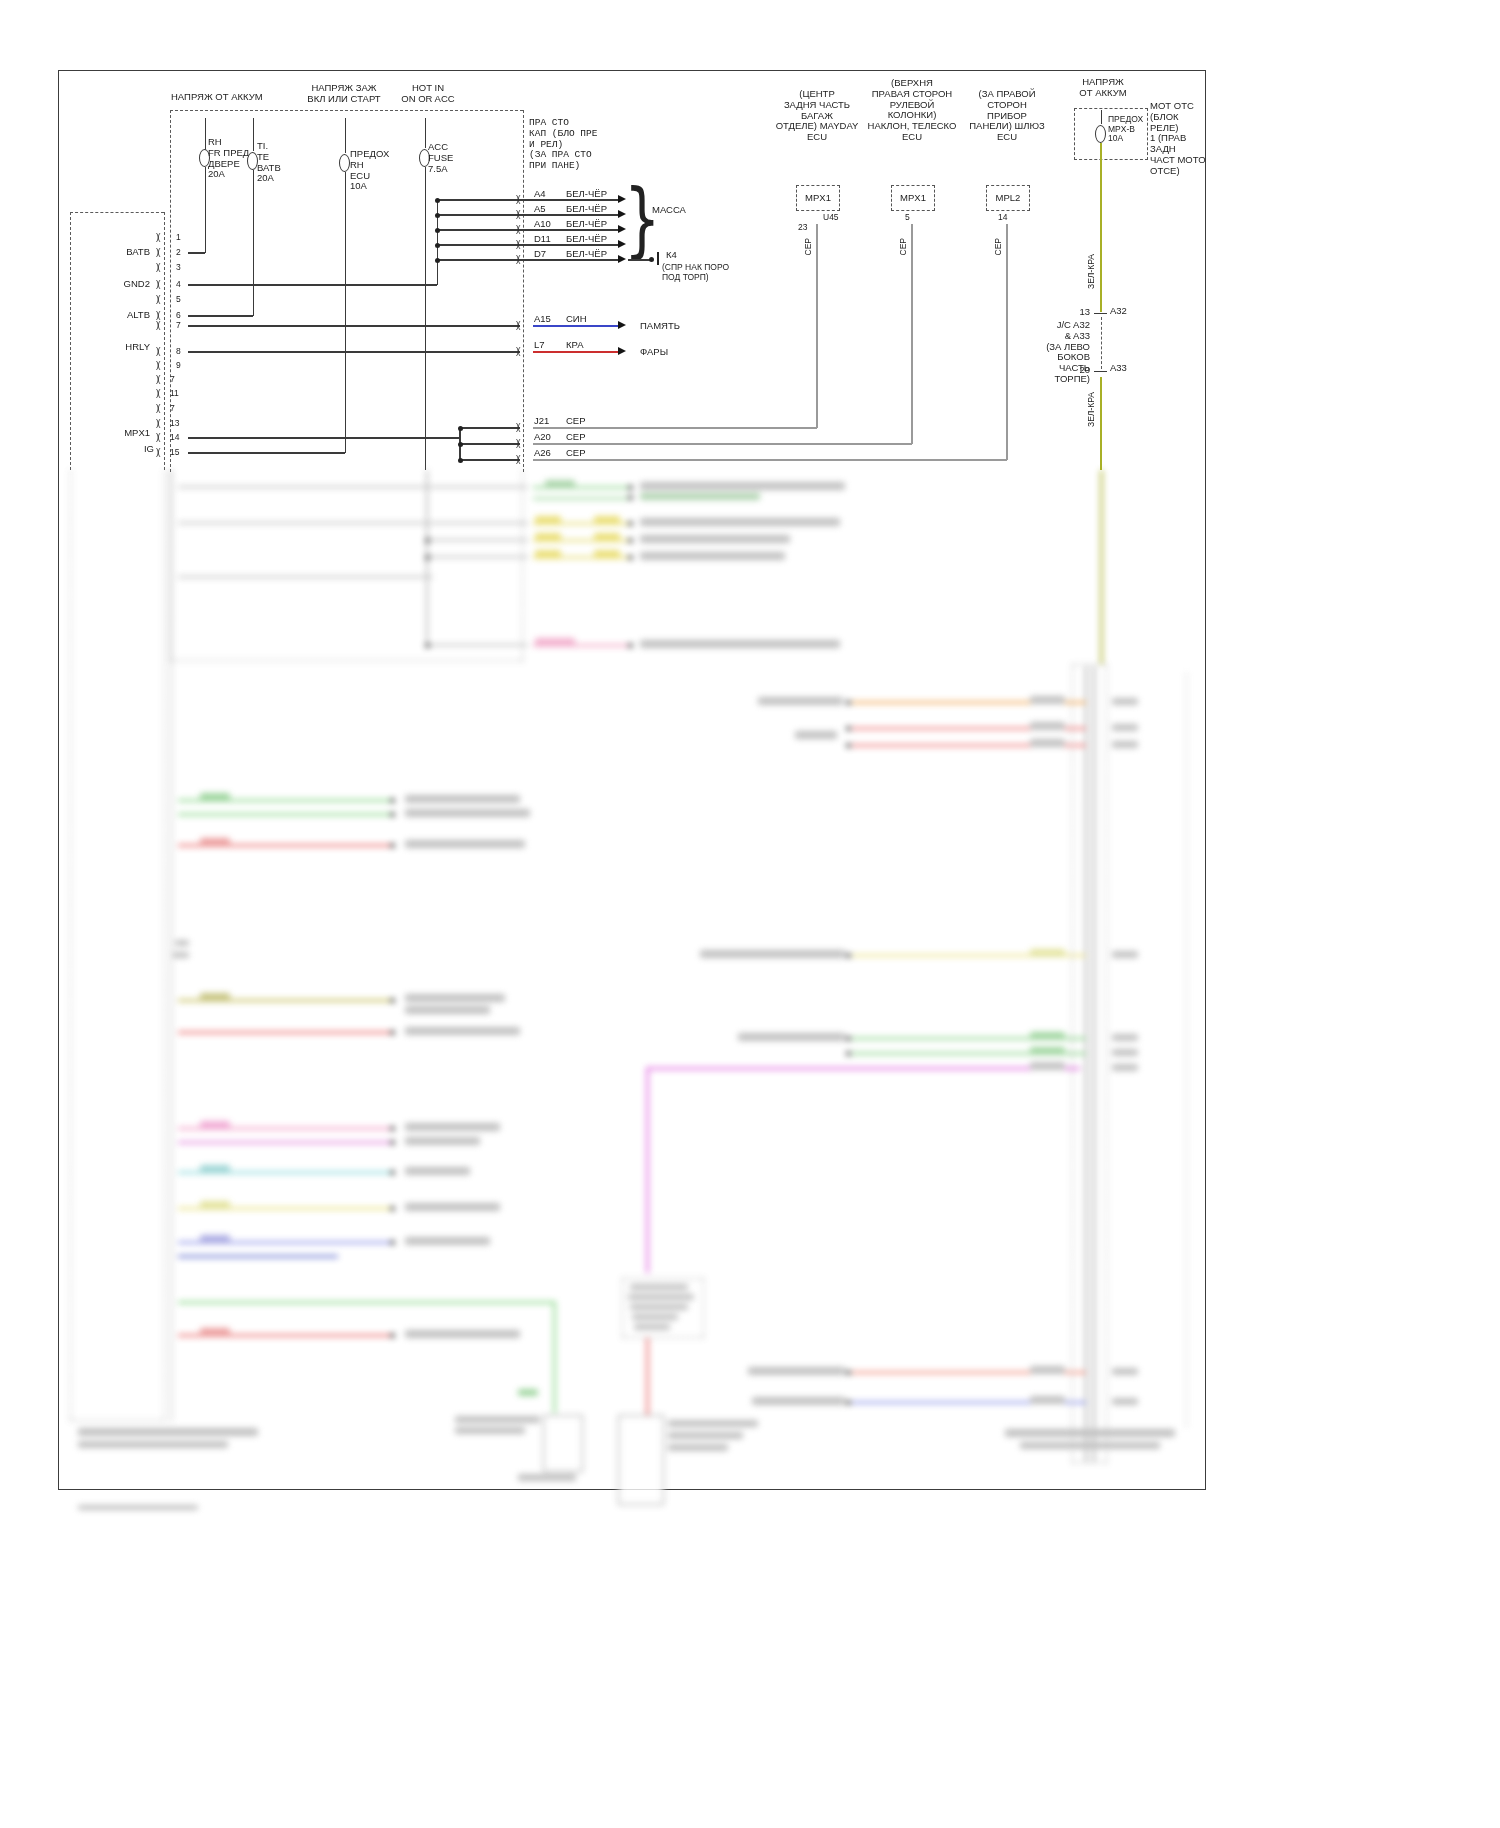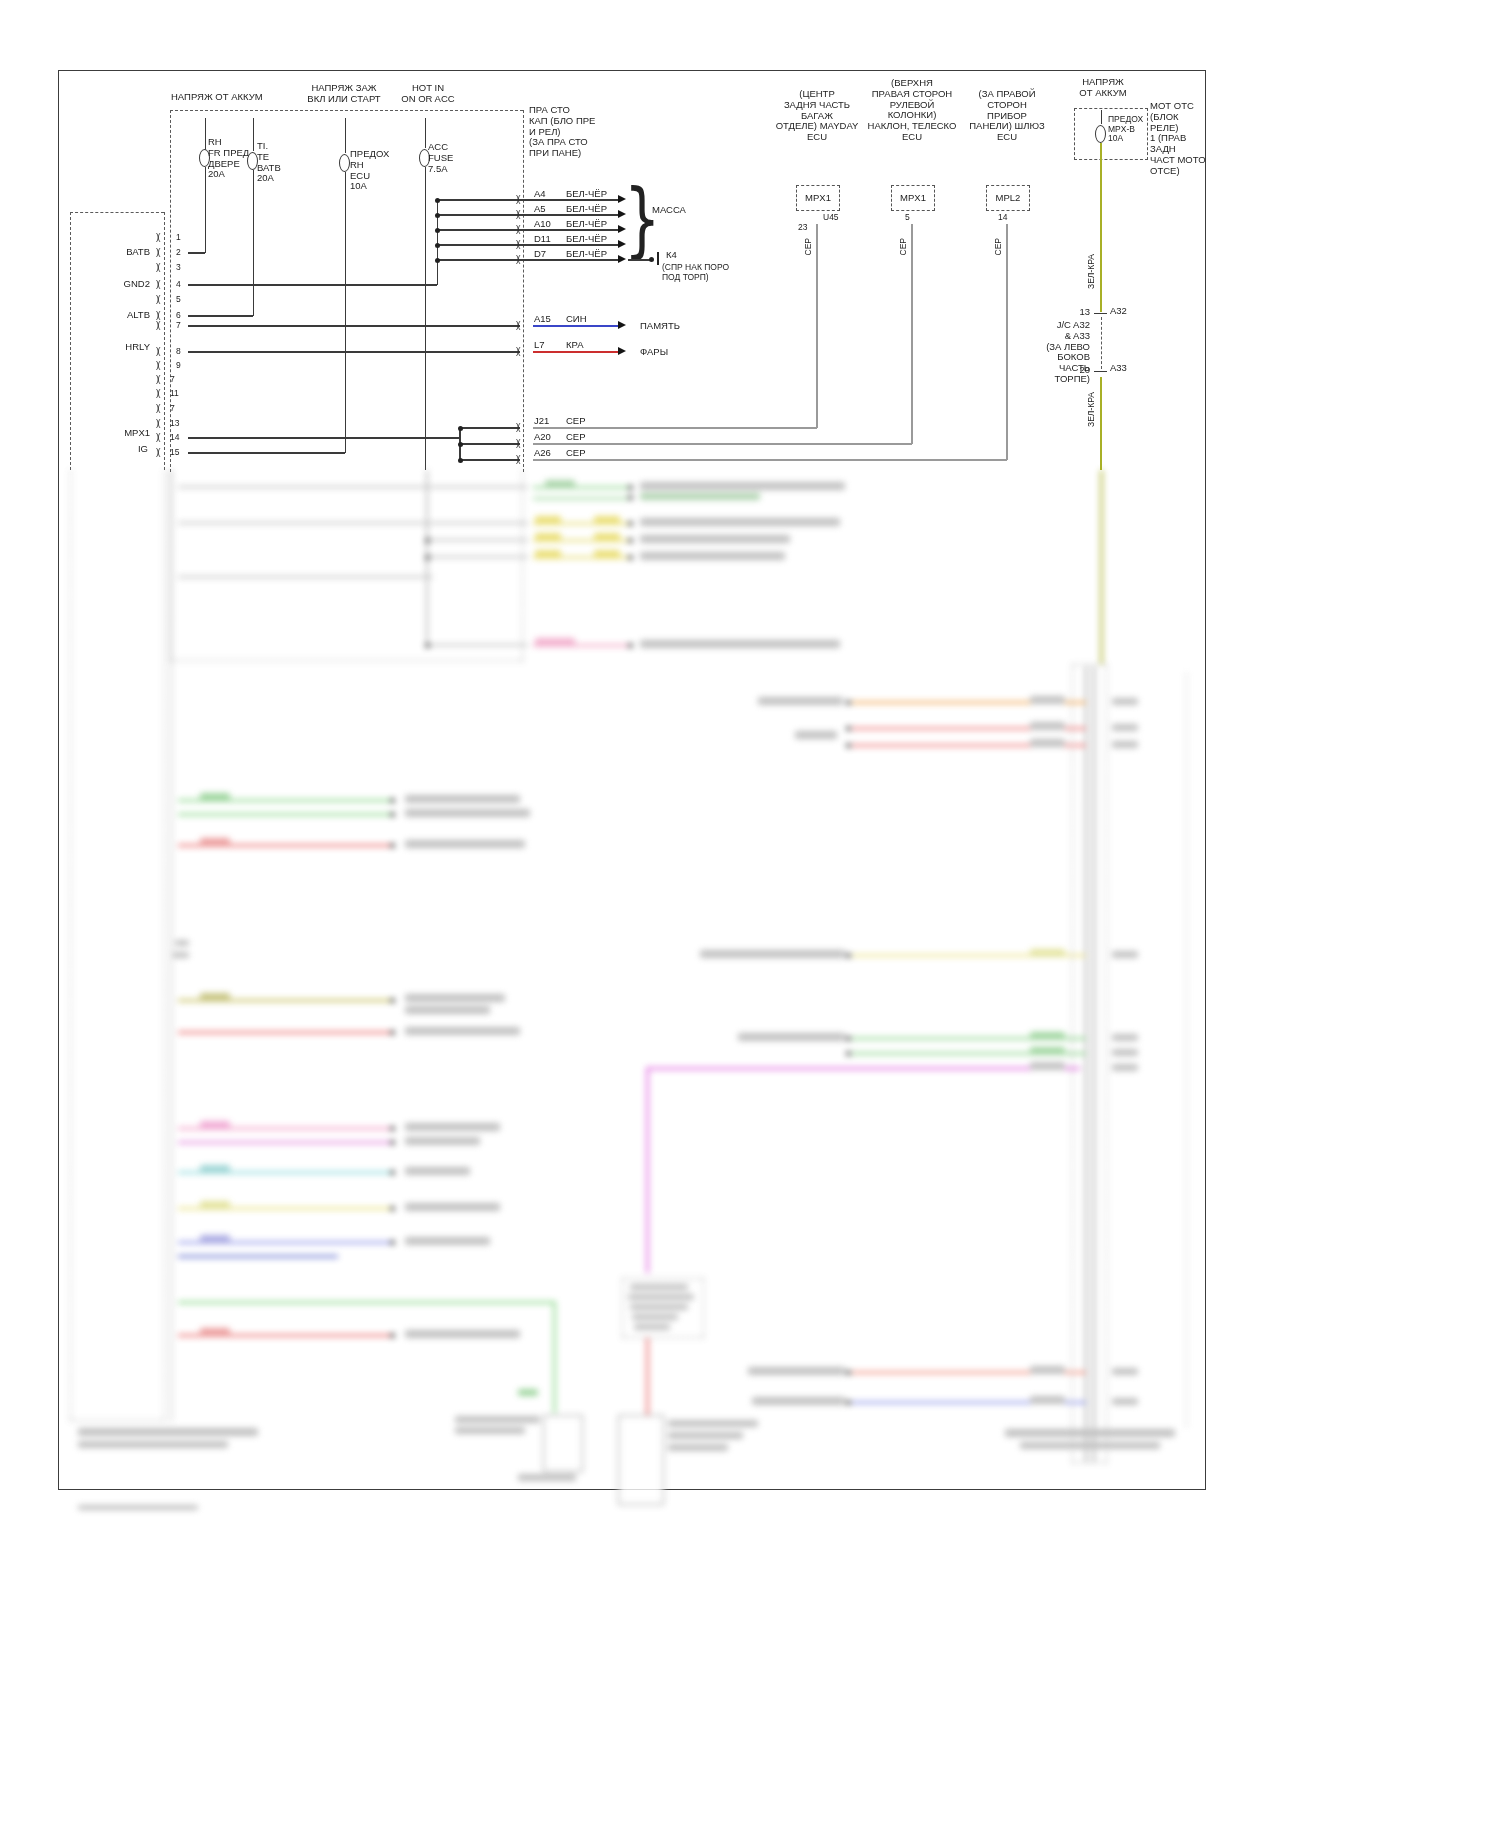--- a/index.html
+++ b/index.html
@@ -39,21 +39,21 @@
   <div class="abs txt ctr" style="left:302px;top:83px;width:84px;">НАПРЯЖ ЗАЖ
 ВКЛ ИЛИ СТАРТ</div>
   <div class="abs txt ctr" style="left:400px;top:83px;width:56px;">HOT IN
 ON OR ACC</div>
   <div class="abs txt ctr" style="left:1073px;top:77px;width:60px;">НАПРЯЖ
 ОТ АККУМ</div>
 
   <div class="dashh" style="left:170px;top:110px;width:353px;"></div>
   <div class="dashv" style="left:170px;top:110px;height:362px;"></div>
   <div class="dashv" style="left:523px;top:110px;height:362px;"></div>
-  <div class="abs txt" style="left:529px;top:105px;">ПРА СТО
+  <div class="abs txt" style="left:529px;top:118px;font-family:Liberation Mono, monospace;">ПРА СТО
 КАП (БЛО ПРЕ
 И РЕЛ)
 (ЗА ПРА СТО
 ПРИ ПАНЕ)</div>
 
   <div class="dashh" style="left:70px;top:212px;width:94px;"></div>
   <div class="dashv" style="left:70px;top:212px;height:258px;"></div>
   <div class="dashv" style="left:164px;top:212px;height:258px;"></div>
 
   <div class="vline" style="left:205px;top:118px;height:32px;"></div>
@@ -359,21 +359,21 @@
     <div class="glyph" style="left: 156px; top: 418px;">)(</div>
     <div class="abs txt small" style="left: 170px; top: 433px;">14</div>
     <div class="glyph" style="left: 156px; top: 432px;">)(</div>
     <div class="abs txt small" style="left: 170px; top: 448px;">15</div>
     <div class="glyph" style="left: 156px; top: 447px;">)(</div>
     <div class="abs txt rgt" style="left: 104px; top: 247px; width: 46px;">ВАТВ</div>
     <div class="abs txt rgt" style="left: 104px; top: 279px; width: 46px;">GND2</div>
     <div class="abs txt rgt" style="left: 104px; top: 310px; width: 46px;">ALTB</div>
     <div class="abs txt rgt" style="left: 104px; top: 342px; width: 46px;">HRLY</div>
     <div class="abs txt rgt" style="left: 104px; top: 428px; width: 46px;">MPX1</div>
-    <div class="abs txt rgt" style="left: 120px; top: 444px; width: 46px; text-align: center;">IG</div>
+    <div class="abs txt rgt" style="left: 108px; top: 444px; width: 46px;">IG</div>
     <div class="abs" style="left: 437px; top: 199.3px; width: 183px; height: 1.3px; background: rgb(58, 58, 58);"></div>
     <div class="dot" style="left: 434.5px; top: 197.5px;"></div>
     <div class="glyph" style="left: 516px; top: 194px;">)(</div>
     <div class="abs txt" style="left: 534px; top: 189px;">A4</div>
     <div class="abs txt" style="left: 566px; top: 189px;">БЕЛ-ЧЁР</div>
     <div class="arrow" style="left: 618px; top: 195px;"></div>
     <div class="abs" style="left: 437px; top: 214.3px; width: 183px; height: 1.3px; background: rgb(58, 58, 58);"></div>
     <div class="dot" style="left: 434.5px; top: 212.5px;"></div>
     <div class="glyph" style="left: 516px; top: 209px;">)(</div>
     <div class="abs txt" style="left: 534px; top: 204px;">A5</div>

